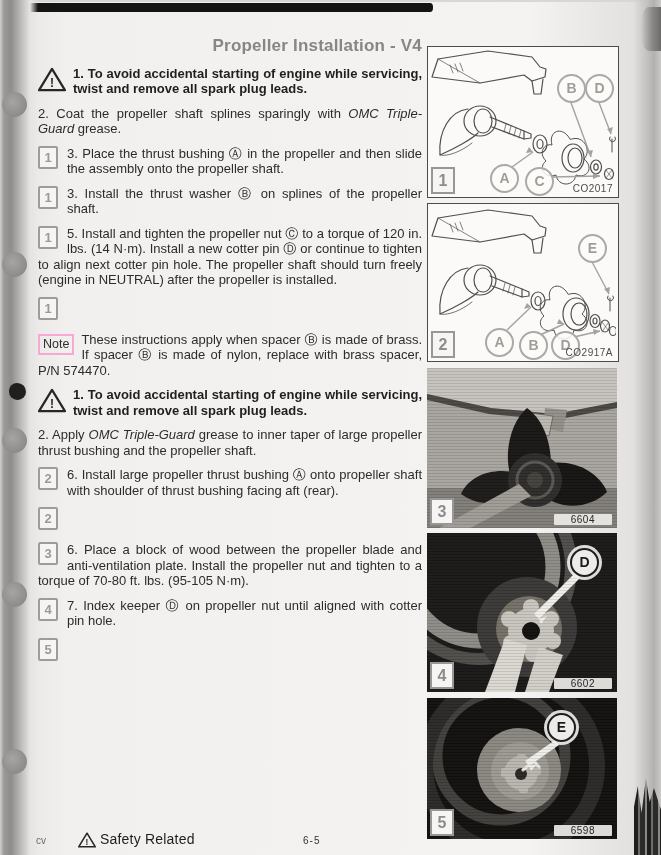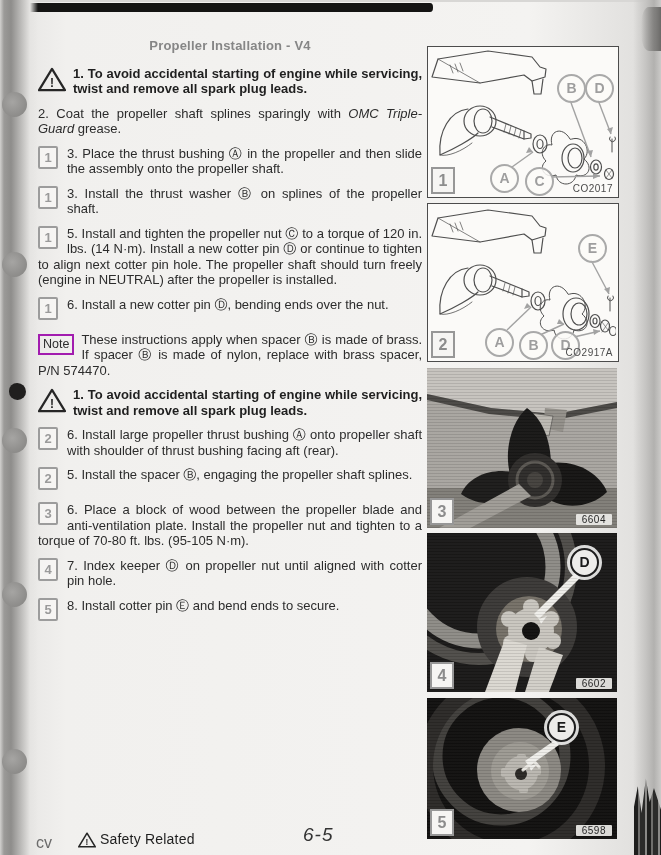--- a/index.html
+++ b/index.html
@@ -20,59 +20,59 @@
   .hole-dark{position:absolute;left:9px;top:383px;width:17px;height:17px;border-radius:48% 52% 50% 50%;background:#201f1e;}
   .right-band{position:absolute;top:0;right:0;width:28px;height:855px;
     background:linear-gradient(90deg,rgba(200,199,197,0) 0,#c6c5c3 45%,#b2b1af 75%,#cbcac8 100%);}
   .corner-smudge{position:absolute;top:7px;right:0;width:20px;height:44px;
     background:linear-gradient(90deg,rgba(110,109,107,0),#6a6967);border-radius:40% 0 0 40%;}
   .edge-bars{position:absolute;right:0;bottom:0;width:27px;height:78px;
     background:repeating-linear-gradient(90deg,#1e1e1d 0 4px,#6f6e6c 4px 6px,#2b2b2a 6px 11px,#8a8987 11px 13px);
     clip-path:polygon(0 38%,14% 12%,28% 46%,44% 2%,58% 32%,74% 14%,100% 42%,100% 100%,0 100%);}
   
   .text-col{position:absolute;left:38px;top:38px;width:384px;font-size:13px;line-height:15.5px;text-align:justify;}
-  .text-col h1{font-size:13px;font-weight:bold;color:#868686;margin:0 0 12px 0;letter-spacing:.2px;text-align:center;}
+  .text-col h1{font-size:17px;font-weight:bold;color:#868686;margin:0 0 12px 0;letter-spacing:.2px;text-align:right;}
   .text-col h1.second{margin-top:5px;}
   .block{margin:0 0 9px 0;overflow:hidden;}
   .block p{margin:0;}
   .warn-text{font-weight:bold;color:#1f1f1f;}
   .warn-tri{float:left;margin:1px 7px 0 0;}
   .figref{float:left;width:16px;height:19px;border:2px solid #9c9c9c;border-radius:2px;color:#9a9a9a;
     font-size:13px;font-weight:bold;line-height:19px;text-align:center;margin:0 9px 3px 0;background:rgba(251,250,248,.6);}
-  .note-box{float:left;border:2px solid #a21caf;padding:0 3px;height:17px;line-height:17px;
+  .note-box{float:left;border:2px solid #f9a8d4;padding:0 3px;height:17px;line-height:17px;
     font-size:12.5px;color:#2d2d2d;margin:2px 7px 2px 0;}
   .it{font-style:italic;}
   
   .figure{position:absolute;left:427px;width:190px;}
   .figure.line{background:#fbfaf8;border:1px solid #4c4c4c;}
   .figure.photo{background:#181817;}
   .photo::after{content:"";position:absolute;inset:0;pointer-events:none;
     background:repeating-linear-gradient(180deg,rgba(0,0,0,0.10) 0 1px,rgba(255,255,255,0.02) 1px 3px);}
   #fig1{top:46px;height:150px;}
   #fig2{top:203px;height:157px;}
   #fig3{top:368px;height:160px;}
   #fig4{top:533px;height:159px;}
   #fig5{top:698px;height:141px;}
   .figure svg{position:absolute;left:0;top:0;}
   .fig-num{position:absolute;left:3px;bottom:3px;width:20px;height:23px;background:#f6f5f3;border:2px solid #979797;
     color:#8c8c8c;font-size:16px;font-weight:bold;text-align:center;line-height:23px;z-index:4;}
   .fig-code{position:absolute;right:5px;bottom:3px;font-size:10px;color:#4a4a4a;z-index:4;letter-spacing:.5px;text-align:right;}
-  .photo .fig-code{background:rgba(237,236,232,0.92);color:#262626;padding:0 6px;border-radius:1px;}
+  .photo .fig-code{background:rgba(237,236,232,0.92);color:#262626;padding:0 17px;border-radius:1px;}
   .callout{position:absolute;width:25px;height:25px;border-radius:50%;text-align:center;line-height:25px;
     font-size:14px;font-weight:bold;z-index:3;}
   .line .callout{border:2px solid #a9a9a9;color:#9e9e9e;background:rgba(251,250,248,0.85);}
   .photo .callout{border:2px solid #1d1d1d;color:#1a1a1a;background:#edecea;box-shadow:0 0 0 3px rgba(240,240,238,0.9);}
   .f1-b{left:129px;top:27px}.f1-d{left:157px;top:27px}.f1-a{left:62px;top:117px}.f1-c{left:97px;top:120px}
   .f2-e{left:150px;top:30px}.f2-a{left:57px;top:124px}.f2-b{left:91px;top:127px}.f2-d{left:123px;top:127px}
   .f4-d{left:143px;top:15px}.f5-e{left:120px;top:15px}
   
-  .footer-mark{position:absolute;left:36px;bottom:3px;font-size:16px;color:#6b6b6b;}
+  .footer-mark{position:absolute;left:36px;bottom:9px;font-size:10px;color:#6b6b6b;}
   .footer-safety{position:absolute;left:78px;bottom:7px;font-size:14px;color:#1e1e1e;letter-spacing:.2px;}
   .footer-safety svg{vertical-align:-4px;margin-right:4px;}
-  .footer-page{position:absolute;left:303px;bottom:9px;font-size:19px;color:#333;letter-spacing:1px;font-style:italic;}
+  .footer-page{position:absolute;left:303px;bottom:9px;font-size:10px;color:#333;letter-spacing:1px;}
 </style>
 </head>
 <body>
 
 <div class="top-hairline"></div>
 <div class="top-bar"></div>
 <div class="binding"></div>
 <div class="hole h1"></div>
 <div class="hole h2"></div>
 <div class="hole h3"></div>
@@ -108,59 +108,62 @@
 
   <div class="block">
     <p><span class="figref">1</span><span>3. Install the thrust washer Ⓑ on splines of the propeller shaft.</span></p>
   </div>
 
   <div class="block">
     <p><span class="figref">1</span><span>5. Install and tighten the propeller nut Ⓒ to a torque of 120 in. lbs. (14 N·m). Install a new cotter pin Ⓓ or continue to tighten to align next cotter pin hole. The propeller shaft should turn freely (engine in NEUTRAL) after the propeller is installed.</span></p>
   </div>
 
   <div class="block">
-    <p><span class="figref">1</span><span>6. Install a new cotter pin Ⓓ, bending ends over the nut.</span></p>
+    <p><span class="figref">1</span></p>
   </div>
 
 
   <div class="block">
     <p><span class="note-box">Note</span><span>These instructions apply when spacer Ⓑ is made of brass. If spacer Ⓑ is made of nylon, replace with brass spacer, P/N 574470.</span></p>
   </div>
 
   <div class="block">
     <p class="warn-text">
       <span class="warn-tri">
         <svg width="28" height="25" viewBox="0 0 30 27">
             <path d="M15 2 L29 25 L1 25 Z" fill="none" stroke="#262626" stroke-width="2.4" stroke-linejoin="round"></path>
             <text x="15" y="22" font-size="13" font-weight="bold" fill="#262626" text-anchor="middle" font-family="Liberation Sans,sans-serif">!</text>
           </svg>
       </span><span>1. To avoid accidental starting of engine while servicing, twist and remove all spark plug leads.</span>
     </p>
   </div>
 
+  <div class="block">
+    <p><span>2. Apply </span><span class="it">OMC Triple-Guard</span><span> grease to inner taper of large propeller thrust bushing and the propeller shaft.</span></p>
+  </div>
 
   <div class="block">
     <p><span class="figref">2</span><span>6. Install large propeller thrust bushing Ⓐ onto propeller shaft with shoulder of thrust bushing facing aft (rear).</span></p>
   </div>
 
 
   <div class="block">
-    <p><span class="figref">2</span><span>5. Install the spacer Ⓑ, engaging the propeller shaft splines.</span></p>
+    <p><span class="figref">2</span></p>
   </div>
 
   <div class="block">
     <p><span class="figref">3</span><span>6. Place a block of wood between the propeller blade and anti-ventilation plate. Install the propeller nut and tighten to a torque of 70-80 ft. lbs. (95-105 N·m).</span></p>
   </div>
 
   <div class="block">
     <p><span class="figref">4</span><span>7. Index keeper Ⓓ on propeller nut until aligned with cotter pin hole.</span></p>
   </div>
 
   <div class="block">
-    <p><span class="figref">5</span><span>8. Install cotter pin Ⓔ and bend ends to secure.</span></p>
+    <p><span class="figref">5</span></p>
   </div>
 
 </div>
 
 <div class="figure line" id="fig1">
   <svg width="188" height="148" viewBox="0 0 188 148">
     <g stroke="#4f4f4f" fill="none" stroke-width="1.2" stroke-linejoin="round" stroke-linecap="round">
       <path d="M4,30 L10,12 L60,4 L104,10 L112,20 L118,22 L117,30 L104,34 L96,28 L52,36 Z"></path>
       <path d="M10,12 L52,36" stroke-width="0.7"></path>
       <path d="M104,34 L106,47 L113,47 L115,32"></path>

